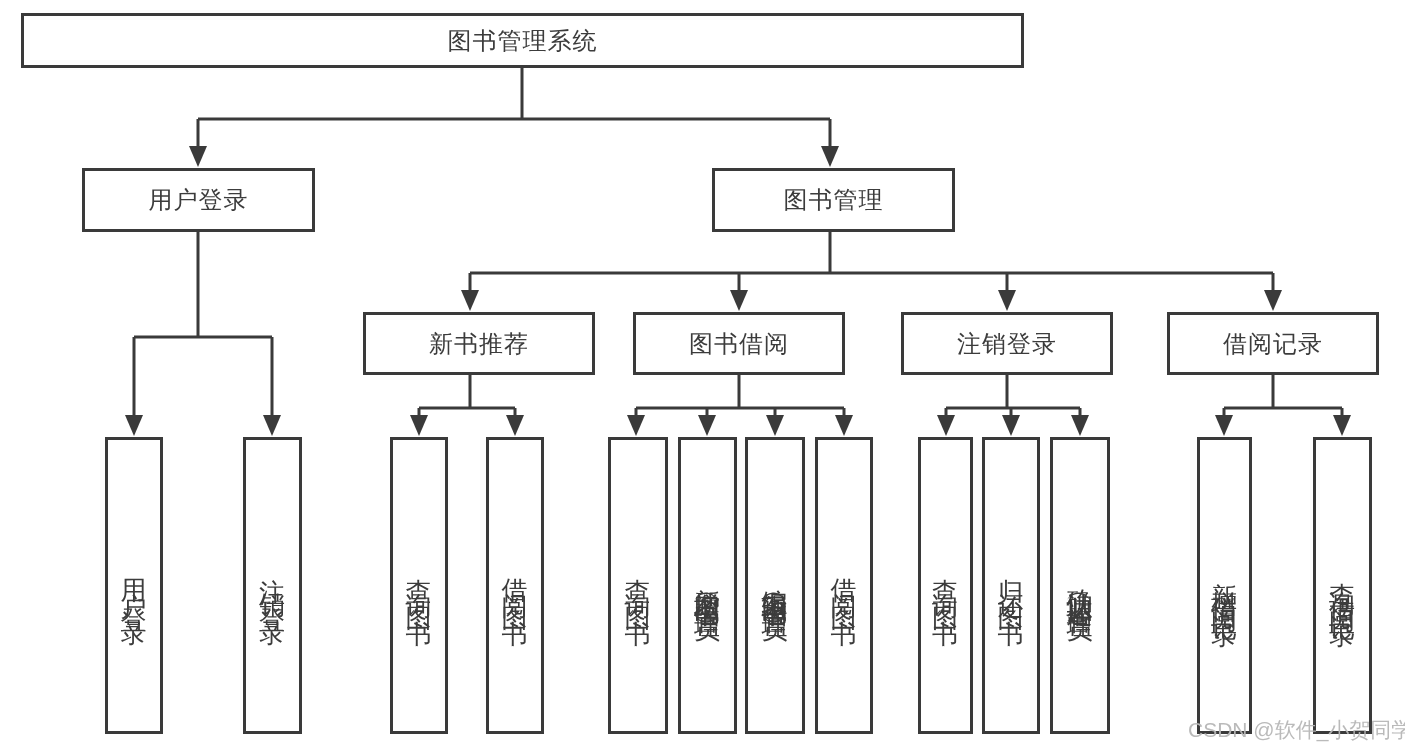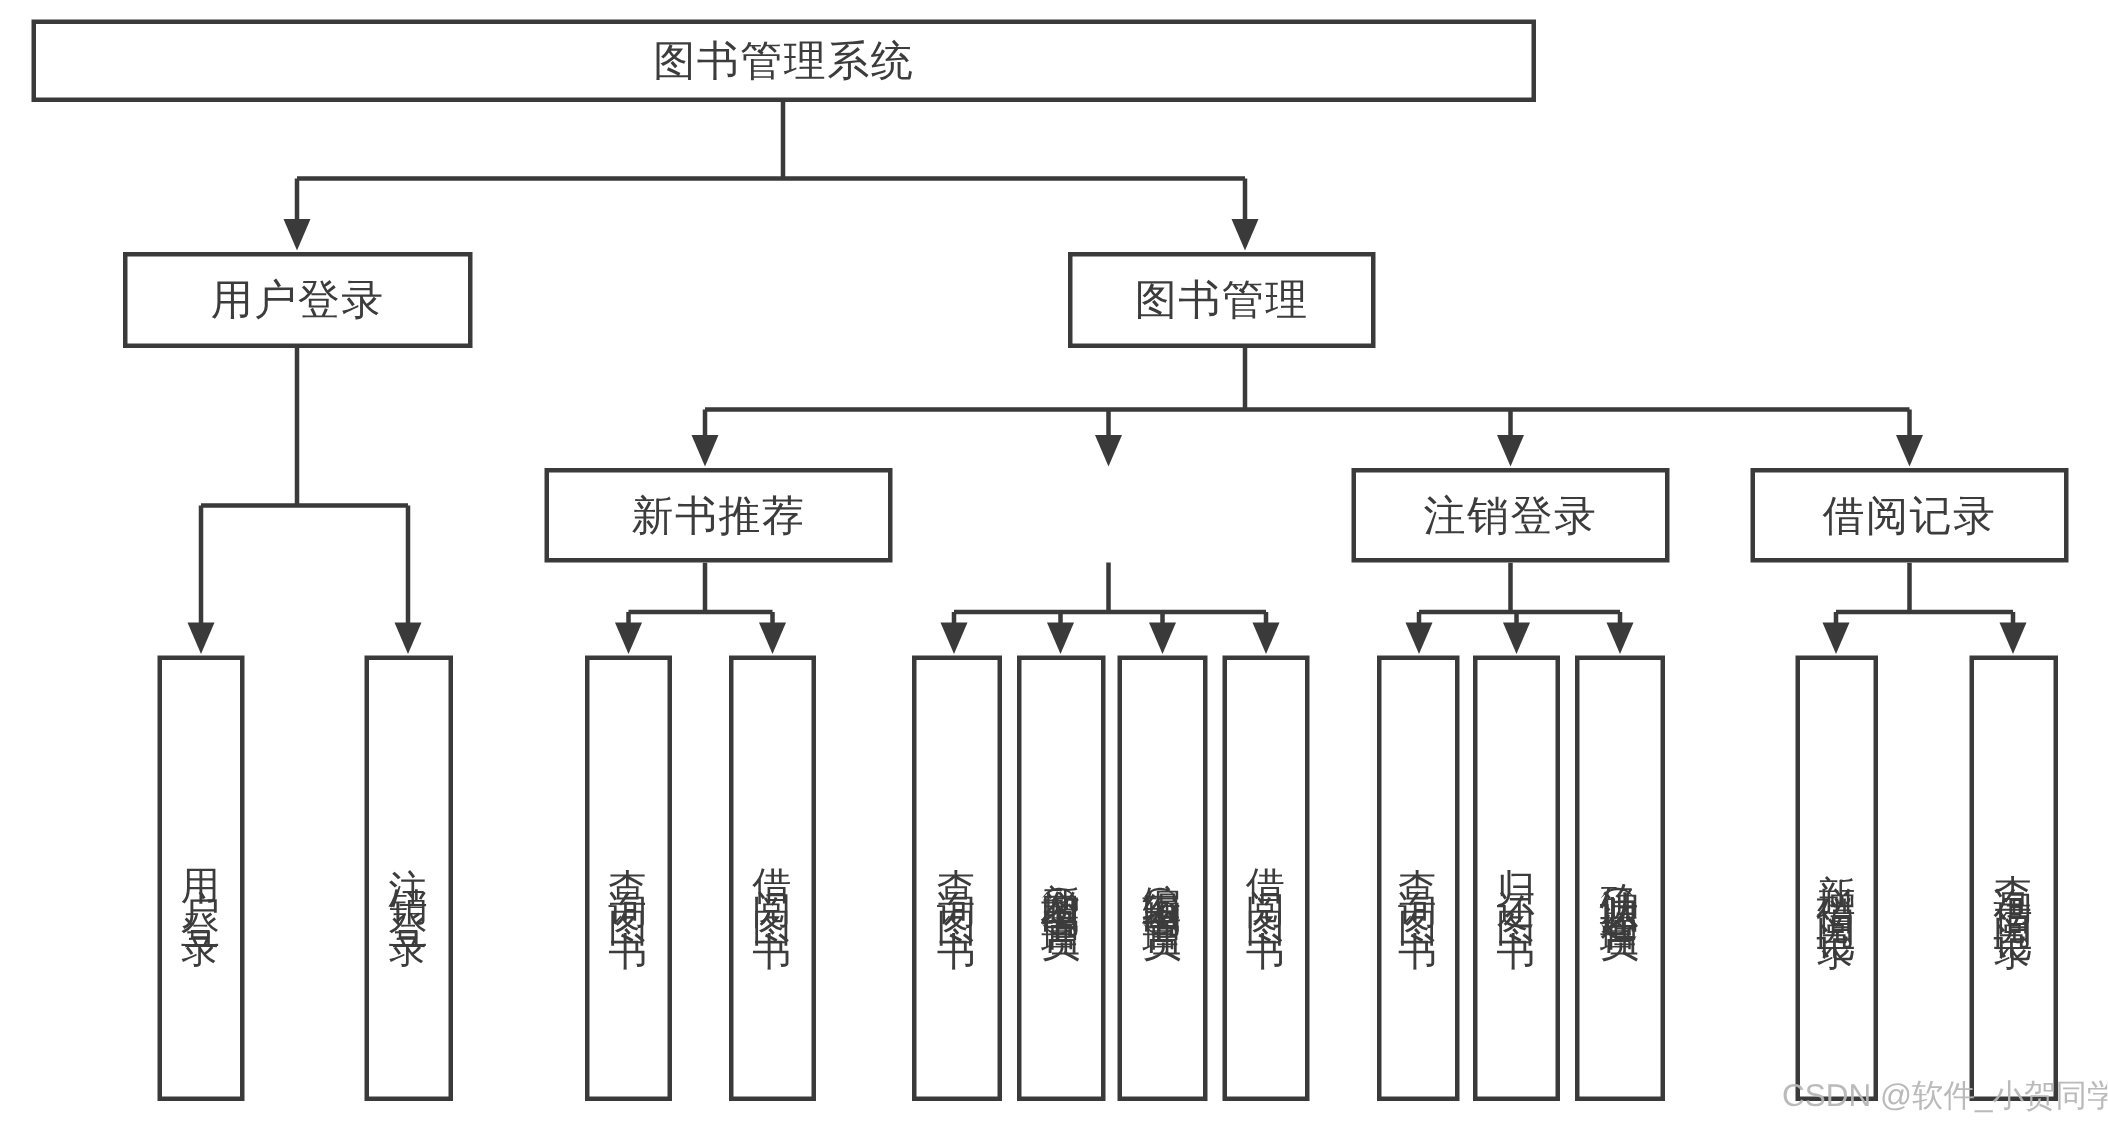--- a/index.html
+++ b/index.html
@@ -16,21 +16,21 @@
     box-sizing:border-box;
     border:3px solid #3a3a3a;
     background:#ffffff;
     display:flex;
     align-items:center;
     justify-content:center;
     z-index:2;
     color:#3c3c3c;
   }
   .hlabel{
-    font-size:28px;
+    font-size:24px;
     letter-spacing:1px;
     white-space:nowrap;
   }
   .leaf .vtext{
     writing-mode:vertical-rl;
     text-orientation:mixed;
     font-size:26px;
     line-height:1;
     white-space:nowrap;
   }
@@ -92,26 +92,29 @@
     </g>
   </svg>
 
   <div class="node" style="left:21px;top:13px;width:1003px;height:55px;">
     <span class="hlabel">图书管理系统</span>
   </div>
 
   <div class="node" style="left:82px;top:168px;width:233px;height:64px;">
     <span class="hlabel">用户登录</span>
   </div>
-  <div class="node" style="left:712px;top:168px;width:205px;height:64px;font-family:Liberation Serif, serif;">
+  <div class="node" style="left:712px;top:168px;width:243px;height:64px;font-family:Liberation Serif, serif;">
     <span class="hlabel">图书管理</span>
   </div>
 
   <div class="node" style="left:363px;top:312px;width:232px;height:63px;">
     <span class="hlabel">新书推荐</span>
+  </div>
+  <div class="node" style="left:633px;top:312px;width:212px;height:63px;">
+    <span class="hlabel">图书借阅</span>
   </div>
   <div class="node" style="left:901px;top:312px;width:212px;height:63px;">
     <span class="hlabel">注销登录</span>
   </div>
   <div class="node" style="left:1167px;top:312px;width:212px;height:63px;">
     <span class="hlabel">借阅记录</span>
   </div>
 
   <div class="node leaf v4" style="left:105px;top:437px;width:58px;height:297px;">
     <span class="vtext">用户登录</span>

